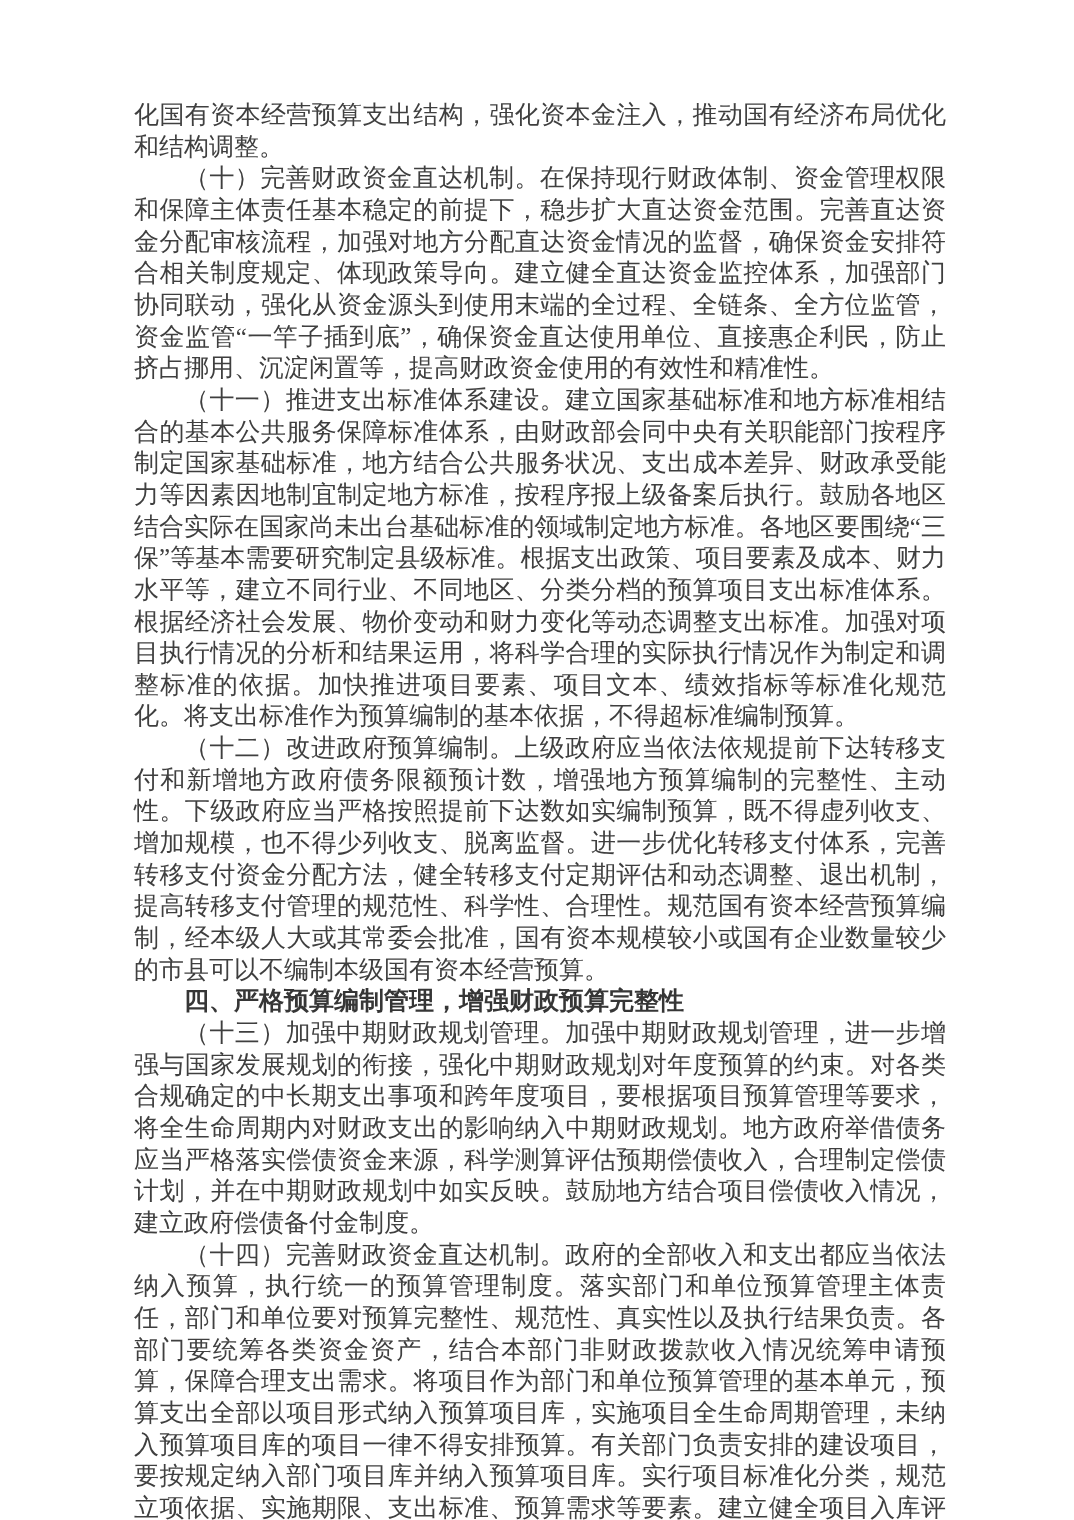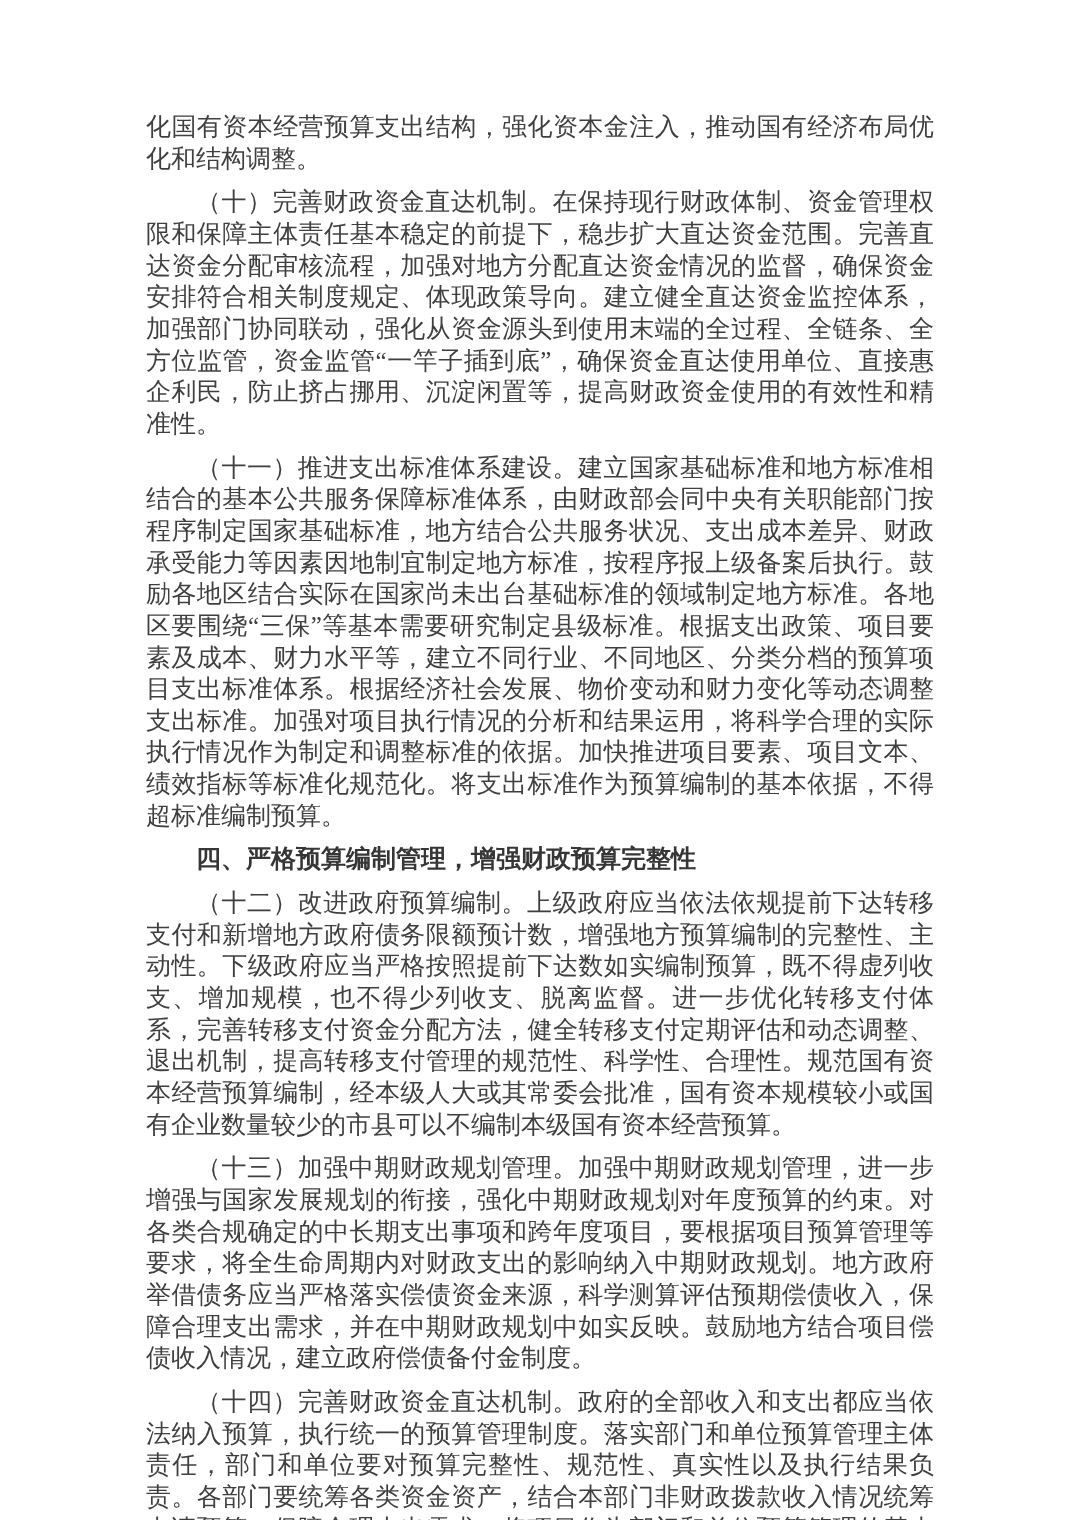--- a/index.html
+++ b/index.html
@@ -16,21 +16,21 @@
     padding: 99px 128px 0 134px;
     font-family: "Liberation Serif", serif;
     font-size: 25px;
     line-height: 31.65px;
     color: #3f3f3f;
     text-align: justify;
     line-break: strict;
     overflow: hidden;
   }
   .para {
-    margin: 12px;
+    margin: 0;
     padding: 0;
     text-indent: 2em;
   }
   .para.no-indent {
     text-indent: 0;
   }
   .para.section-heading {
     font-family: "Liberation Sans", sans-serif;
     font-weight: bold;
     color: #363636;
@@ -44,21 +44,21 @@
 <body>
 
 <div class="page">
 
   <p class="para no-indent">化国有资本经营预算支出结构，强化资本金注入，推动国有经济布局优化和结构调整。</p>
 
   <p class="para"><span class="clause-lead">（十）完善财政资金直达机制。</span><span>在保持现行财政体制、资金管理权限和保障主体责任基本稳定的前提下，稳步扩大直达资金范围。完善直达资金分配审核流程，加强对地方分配直达资金情况的监督，确保资金安排符合相关制度规定、体现政策导向。建立健全直达资金监控体系，加强部门协同联动，强化从资金源头到使用末端的全过程、全链条、全方位监管，资金监管“一竿子插到底”，确保资金直达使用单位、直接惠企利民，防止挤占挪用、沉淀闲置等，提高财政资金使用的有效性和精准性。</span></p>
 
   <p class="para"><span class="clause-lead">（十一）推进支出标准体系建设。</span><span>建立国家基础标准和地方标准相结合的基本公共服务保障标准体系，由财政部会同中央有关职能部门按程序制定国家基础标准，地方结合公共服务状况、支出成本差异、财政承受能力等因素因地制宜制定地方标准，按程序报上级备案后执行。鼓励各地区结合实际在国家尚未出台基础标准的领域制定地方标准。各地区要围绕“三保”等基本需要研究制定县级标准。根据支出政策、项目要素及成本、财力水平等，建立不同行业、不同地区、分类分档的预算项目支出标准体系。根据经济社会发展、物价变动和财力变化等动态调整支出标准。加强对项目执行情况的分析和结果运用，将科学合理的实际执行情况作为制定和调整标准的依据。加快推进项目要素、项目文本、绩效指标等标准化规范化。将支出标准作为预算编制的基本依据，不得超标准编制预算。</span></p>
 
+  <p class="para"><span class="clause-lead">（十二）改进政府预算编制。</span><span>上级政府应当依法依规提前下达转移支付和新增地方政府债务限额预计数，增强地方预算编制的完整性、主动性。下级政府应当严格按照提前下达数如实编制预算，既不得虚列收支、增加规模，也不得少列收支、脱离监督。进一步优化转移支付体系，完善转移支付资金分配方法，健全转移支付定期评估和动态调整、退出机制，提高转移支付管理的规范性、科学性、合理性。规范国有资本经营预算编制，经本级人大或其常委会批准，国有资本规模较小或国有企业数量较少的市县可以不编制本级国有资本经营预算。</span></p>
+
   <p class="para section-heading">四、严格预算编制管理，增强财政预算完整性</p>
 
-  <p class="para"><span class="clause-lead">（十二）改进政府预算编制。</span><span>上级政府应当依法依规提前下达转移支付和新增地方政府债务限额预计数，增强地方预算编制的完整性、主动性。下级政府应当严格按照提前下达数如实编制预算，既不得虚列收支、增加规模，也不得少列收支、脱离监督。进一步优化转移支付体系，完善转移支付资金分配方法，健全转移支付定期评估和动态调整、退出机制，提高转移支付管理的规范性、科学性、合理性。规范国有资本经营预算编制，经本级人大或其常委会批准，国有资本规模较小或国有企业数量较少的市县可以不编制本级国有资本经营预算。</span></p>
-
-  <p class="para"><span class="clause-lead">（十三）加强中期财政规划管理。</span><span>加强中期财政规划管理，进一步增强与国家发展规划的衔接，强化中期财政规划对年度预算的约束。对各类合规确定的中长期支出事项和跨年度项目，要根据项目预算管理等要求，将全生命周期内对财政支出的影响纳入中期财政规划。地方政府举借债务应当严格落实偿债资金来源，科学测算评估预期偿债收入，保障合理支出需求，并在中期财政规划中如实反映。鼓励地方结合项目偿债收入情况，建立政府偿债备付金制度。</span></p>
+  <p class="para"><span class="clause-lead">（十三）加强中期财政规划管理。</span><span>加强中期财政规划管理，进一步增强与国家发展规划的衔接，强化中期财政规划对年度预算的约束。对各类合规确定的中长期支出事项和跨年度项目，要根据项目预算管理等要求，将全生命周期内对财政支出的影响纳入中期财政规划。地方政府举借债务应当严格落实偿债资金来源，科学测算评估预期偿债收入，合理制定偿债计划，并在中期财政规划中如实反映。鼓励地方结合项目偿债收入情况，建立政府偿债备付金制度。</span></p>
 
   <p class="para"><span class="clause-lead">（十四）完善财政资金直达机制。</span><span>政府的全部收入和支出都应当依法纳入预算，执行统一的预算管理制度。落实部门和单位预算管理主体责任，部门和单位要对预算完整性、规范性、真实性以及执行结果负责。各部门要统筹各类资金资产，结合本部门非财政拨款收入情况统筹申请预算，保障合理支出需求。将项目作为部门和单位预算管理的基本单元，预算支出全部以项目形式纳入预算项目库，实施项目全生命周期管理，未纳入预算项目库的项目一律不得安排预算。有关部门负责安排的建设项目，要按规定纳入部门项目库并纳入预算项目库。实行项目标准化分类，规范立项依据、实施期限、支出标准、预算需求等要素。建立健全项目入库评审机制和项目滚动管理机制。做实做细项目储备，纳入预算项目</span></p>
 
 </div>
 
 </body></html>

